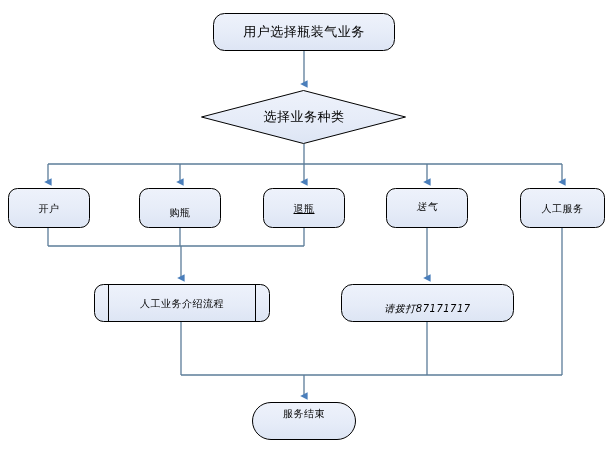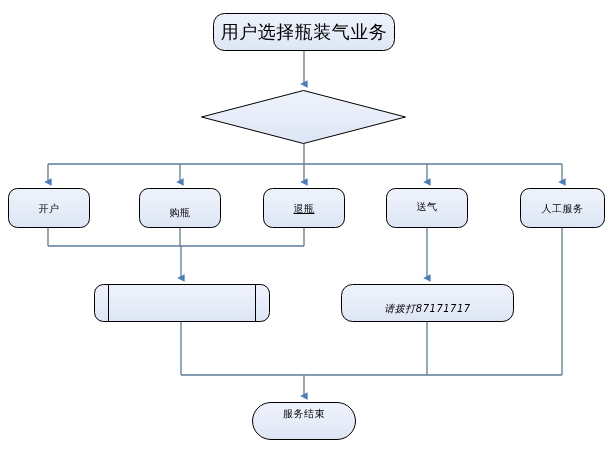--- a/index.html
+++ b/index.html
@@ -24,21 +24,21 @@
     width: 608px;
     height: 456px;
   }
   .node-label {
     position: absolute;
     display: flex;
     align-items: center;
     justify-content: center;
     text-align: center;
     color: #000000;
-    font-size: 18px;
+    font-size: 13px;
     line-height: 1.1;
     letter-spacing: 0.5px;
     white-space: nowrap;
     pointer-events: none;
   }
   .label-sm { font-size: 10px; }
 </style>
 </head>
 <body>
 
@@ -102,29 +102,31 @@
       <line x1="255.5" y1="284.5" x2="255.5" y2="321.5" stroke="#000000" stroke-width="1"></line>
     </g>
 
     <rect x="341.5" y="284.5" width="172" height="37" rx="11" ry="11" fill="url(#nodeGrad)" stroke="#000000" stroke-width="1"></rect>
 
     <rect x="252.5" y="402.5" width="103" height="37" rx="18.5" ry="18.5" fill="url(#nodeGrad)" stroke="#000000" stroke-width="1"></rect>
   </svg>
 
   <div class="node-label" style="left:213px; top:13px; width:182px; height:38px;">用户选择瓶装气业务</div>
 
+  <div class="node-label" style="left:201px; top:90px; width:206px; height:54px;">选择业务种类</div>
 
   <div class="node-label label-sm" style="left:8px; top:188px; width:82px; height:40px;">开户</div>
 
   <div class="node-label label-sm" style="left:139px; top:188px; width:82px; height:48px;">购瓶</div>
 
   <div class="node-label label-sm" style="left:263px; top:188px; width:82px; height:40px;text-decoration:underline;">退瓶</div>
 
-  <div class="node-label label-sm" style="left:386px; top:188px; width:82px; height:36px;">送气</div>
+  <div class="node-label label-sm" style="left:386px; top:188px; width:82px; height:36px;font-style:italic;">送气</div>
 
   <div class="node-label label-sm" style="left:520px; top:188px; width:85px; height:40px;border-radius:18px;">人工服务</div>
 
+  <div class="node-label label-sm" style="left:109px; top:284px; width:146px; height:38px;">人工业务介绍流程</div>
 
   <div class="node-label label-sm" style="left:341px; top:284px; width:173px; height:48px;font-style:italic;">请拨打87171717</div>
 
   <div class="node-label label-sm" style="left:252px; top:402px; width:104px; height:22px;">服务结束</div>
 
 </div>
 
 </body></html>

